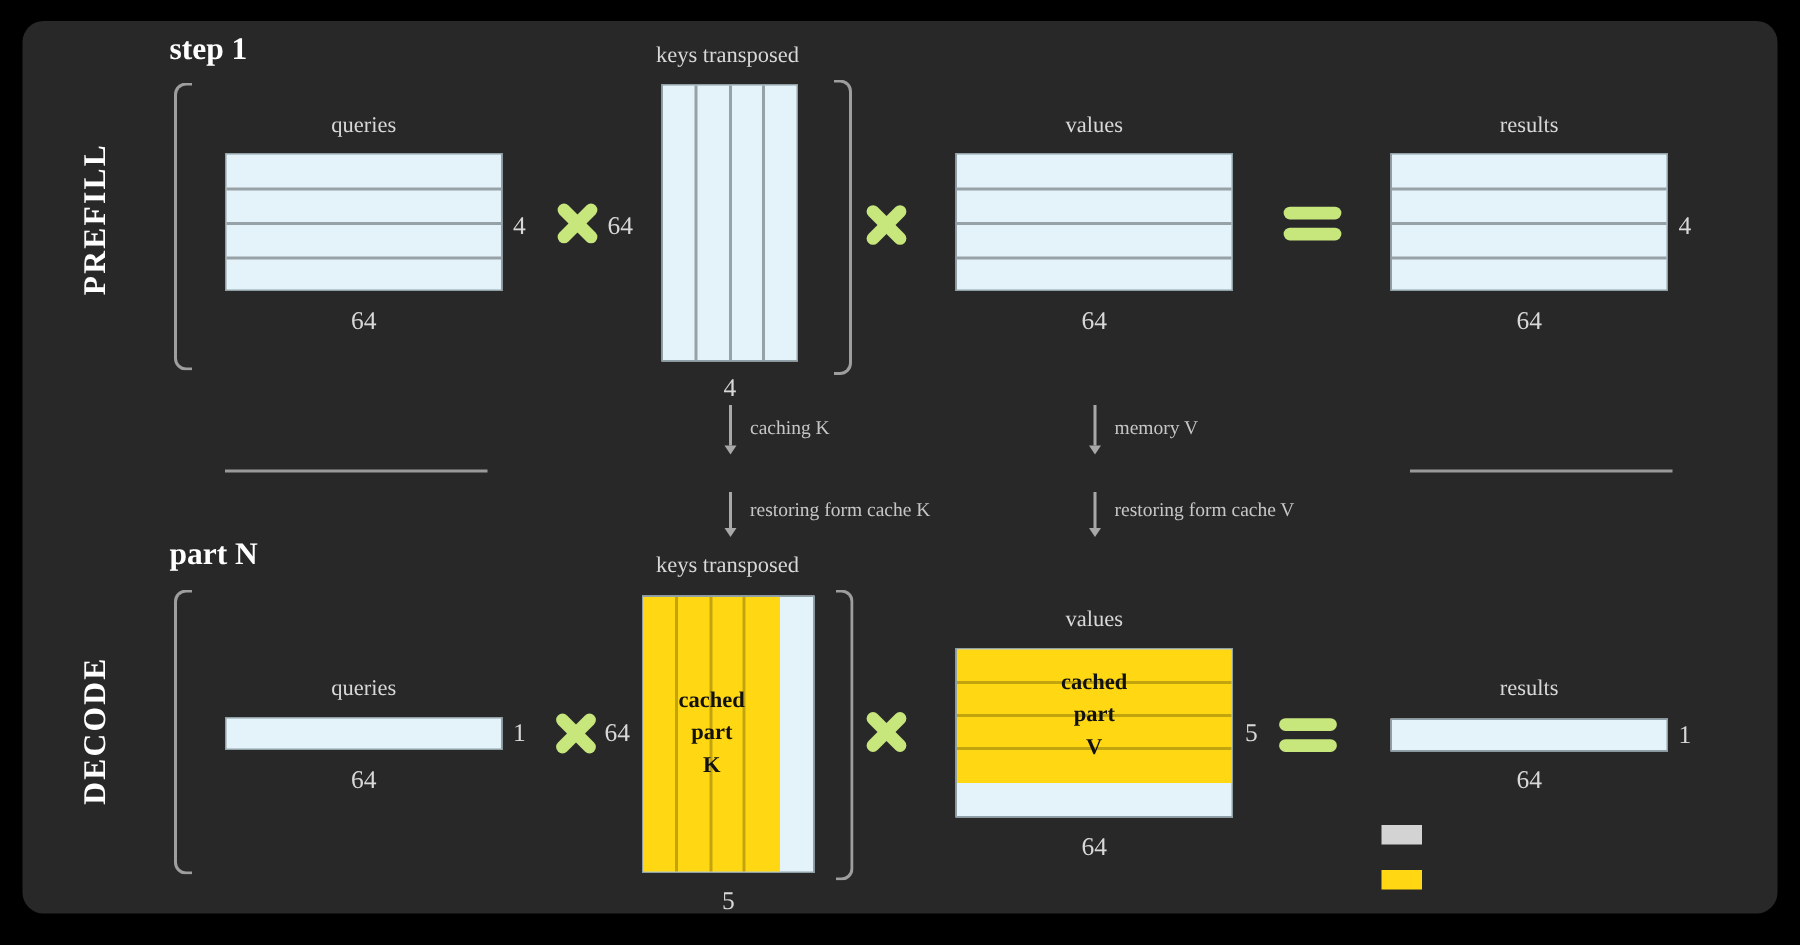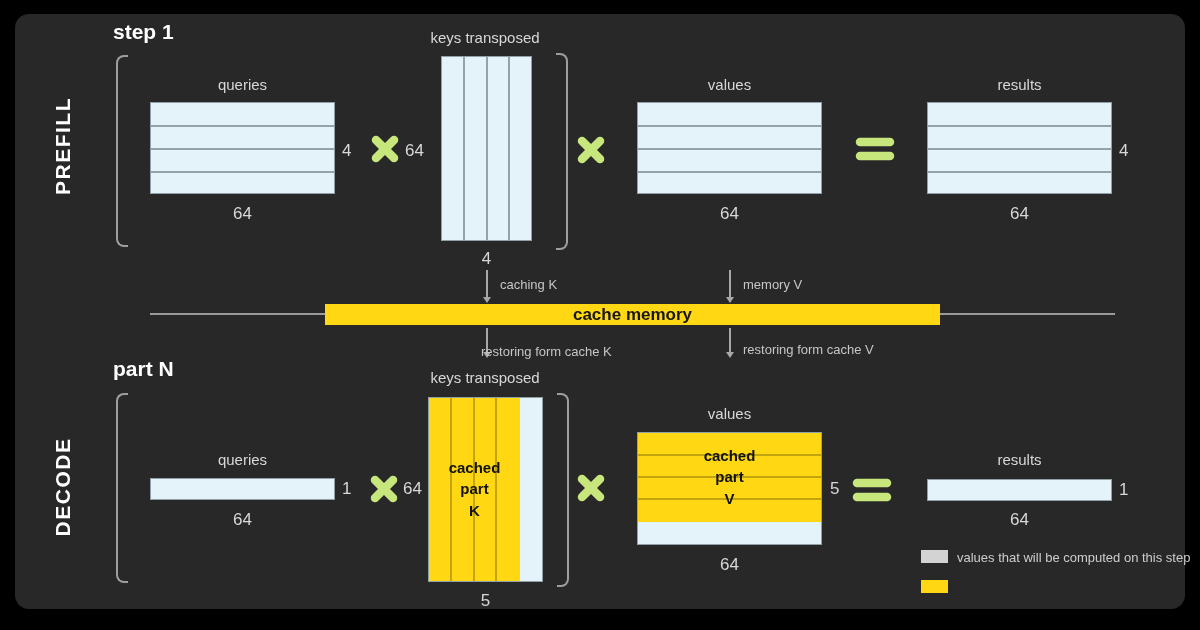--- a/index.html
+++ b/index.html
@@ -1,17 +1,17 @@
 <!DOCTYPE html>
 <html><head>
 <meta charset="utf-8">
 <style>
   html,body{margin:0;padding:0;background:#000;}
   #canvas{position:relative;width:1200px;height:630px;background:#000;overflow:hidden;
-          font-family:Liberation Sans, sans-serif;border-radius:23px;}
+          font-family:Liberation Serif, serif;border-radius:23px;}
   #panel{position:absolute;left:15px;top:14px;width:1170px;height:595px;background:#282828;border-radius:14px;}
   .abs{position:absolute;}
   .step-label{position:absolute;color:#fff;font-size:21px;font-weight:bold;}
   .vlabel{position:absolute;width:130px;height:30px;text-align:center;color:#fff;
           font-size:21px;font-weight:bold;letter-spacing:1.5px;transform:rotate(-90deg);}
   .mlabel{position:absolute;text-align:center;color:#d8d8d8;font-size:15px;}
   .dim{position:absolute;color:#d8d8d8;font-size:17px;}
   .dim.ctr{text-align:center;}
   .matrix{position:absolute;background:#e4f3f9;border:1px solid #8fa0a7;box-sizing:border-box;}
   .sep-h{position:absolute;left:0;right:0;height:2px;background:#97a2a7;}
@@ -106,29 +106,26 @@
   </div>
   <div class="dim" style="left:1119px;top:141px;">4</div>
   <div class="dim ctr" style="left:927px;top:204px;width:185px;">64</div>
 
   <div class="arr" style="left:486px;top:270px;height:27px;"></div>
   <div class="arrlabel" style="left:500px;top:277px;text-align:right;">caching K</div>
   <div class="arr" style="left:729px;top:270px;height:27px;"></div>
   <div class="arrlabel" style="left:743px;top:277px;">memory V</div>
 
   <div class="hline" style="left:150px;top:313px;width:175px;"></div>
-  <div class="cache-bar">
-    <span>cache memory</span>
-  </div>
   <div class="hline" style="left:940px;top:313px;width:175px;"></div>
 
   <div class="arr" style="left:486px;top:328px;height:24px;"></div>
-  <div class="arrlabel" style="left:481px;top:332px;margin-top:12px;">restoring form cache K</div>
+  <div class="arrlabel" style="left:500px;top:332px;">restoring form cache K</div>
   <div class="arr" style="left:729px;top:328px;height:24px;"></div>
-  <div class="arrlabel" style="left:743px;top:332px;margin-top:10px;">restoring form cache V</div>
+  <div class="arrlabel" style="left:743px;top:332px;">restoring form cache V</div>
 
   <div class="step-label" style="left:113px;top:357px;">part N</div>
   <div class="vlabel" style="left:1px;top:472px;">DECODE</div>
 
   <div class="bracket-l" style="left:116px;top:393px;height:190px;"></div>
 
   <div class="mlabel" style="left:150px;top:451px;width:185px;">queries</div>
   <div class="matrix" style="left:150px;top:478px;width:185px;height:22px;"></div>
   <div class="dim ctr" style="left:150px;top:510px;width:185px;">64</div>
   <div class="dim" style="left:342px;top:479px;">1</div>
@@ -183,15 +180,14 @@
         <line x1="7" y1="23" x2="37" y2="23" stroke="#c7e77d" stroke-width="8.5" stroke-linecap="round"></line>
       </svg>
   </div>
 
   <div class="mlabel" style="left:927px;top:451px;width:185px;">results</div>
   <div class="matrix" style="left:927px;top:479px;width:185px;height:22px;"></div>
   <div class="dim" style="left:1119px;top:480px;">1</div>
   <div class="dim ctr" style="left:927px;top:510px;width:185px;">64</div>
 
   <div class="legend-swatch" style="left:921px;top:550px;background:#d3d3d3;"></div>
-  <div class="legend-text" style="left:957px;top:550px;">values that will be computed on this step</div>
   <div class="legend-swatch" style="left:921px;top:580px;background:#ffd712;"></div>
 </div>
 
 </body></html>

